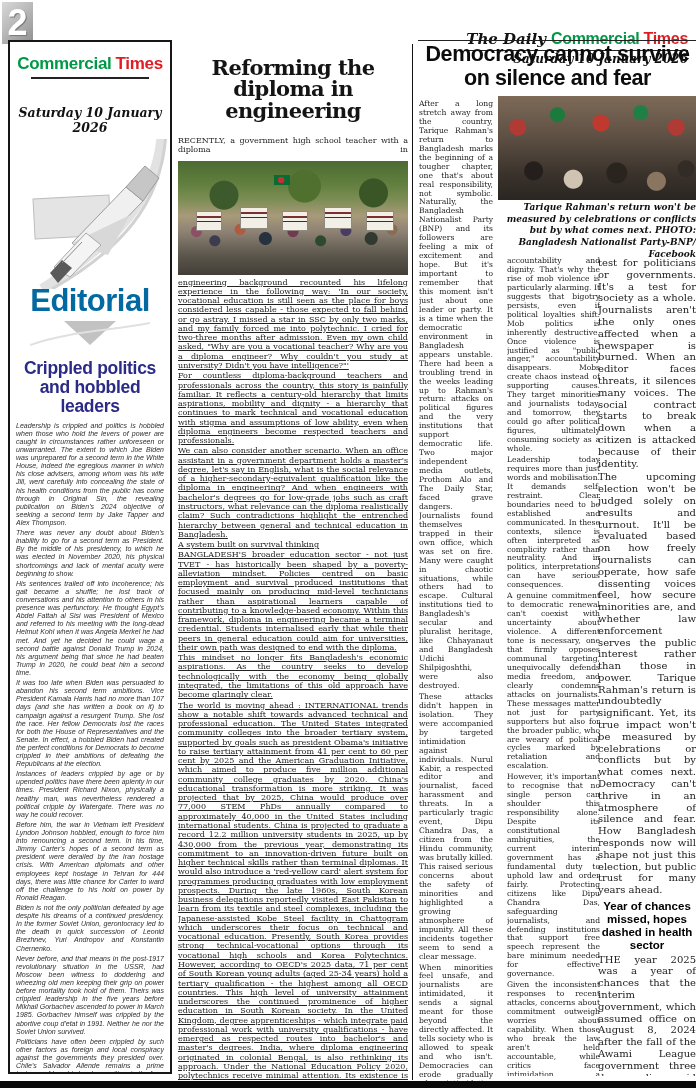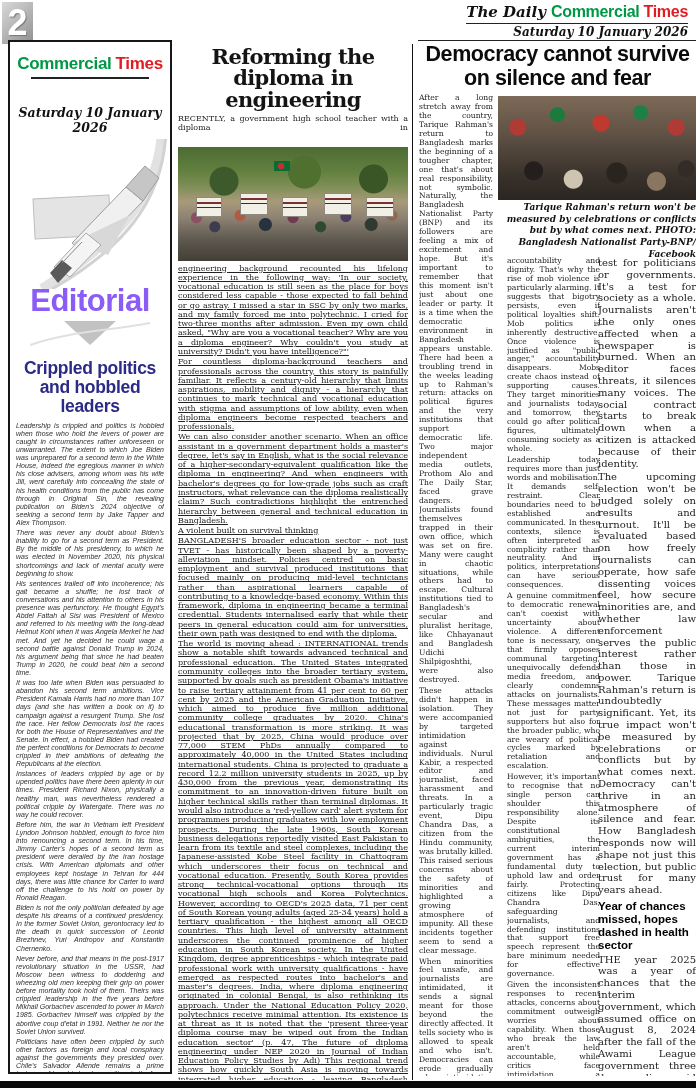--- a/index.html
+++ b/index.html
@@ -4,50 +4,50 @@
 <style>
   html,body{margin:0;padding:0;background:#888;}
   .page{position:relative;width:696px;height:1088px;background:#fff;overflow:hidden;
         font-family:"DejaVu Serif",serif;color:#1c1c1c;}
   
   .pagenum{position:absolute;left:2px;top:2px;width:31px;height:42px;
     background:linear-gradient(135deg,#d8d8d8 0%,#b9b9b9 45%,#8f8f8f 100%);
     color:#fff;font:bold 36px/42px "Liberation Sans",sans-serif;text-align:center;
     text-shadow:1px 1px 1px #777;}
   .masthead{position:absolute;right:8px;top:3px;text-align:right;white-space:nowrap;}
-  .mast-line1{font-size:0;}
+  .mast-line1{font-size:0;margin-top:27px;}
   .mast-prefix{font:italic bold 15px "DejaVu Serif",serif;color:#111;margin-right:5px;}
   .mast-green{font:bold 16px "Liberation Sans",sans-serif;color:#009845;letter-spacing:-.3px;}
   .mast-red{font:bold 16px "Liberation Sans",sans-serif;color:#e11b22;letter-spacing:-.3px;margin-left:4px;}
   .mast-rule1{border-top:1.5px solid #222;margin:2px 0 1px;}
   .mast-date{font:italic bold 12px "DejaVu Serif",serif;color:#111;}
   .mast-rule2{position:absolute;left:418px;right:0;top:40px;border-top:1.5px solid #222;}
   .vrule{position:absolute;left:412px;top:44px;height:1036px;border-left:1.5px solid #111;}
   .bottombar{position:absolute;left:0;right:0;bottom:0;height:7px;background:#0a0a0a;}
   
   .edbox{position:absolute;left:8px;top:40px;width:160px;height:1030px;
          border:2px solid #161616;background:#fff;overflow:hidden;}
   .ed-logo{margin-top:12px;text-align:center;font:bold 17px "Liberation Sans",sans-serif;letter-spacing:-.3px;}
   .ed-logo .g{color:#009845;} .ed-logo .r{color:#e11b22;margin-left:4px;}
   .ed-logo-rule{width:118px;margin:3px auto 0;border-top:2px solid #222;}
   .ed-date{margin-top:26px;text-align:center;font:italic bold 12.5px "DejaVu Serif",serif;color:#111;}
   .ed-art{display:block;margin:4px auto 0;}
   .ed-section{margin-top:-6px;text-align:center;font:bold 31px "Liberation Sans",sans-serif;
-              color:#8b5cf6;letter-spacing:-.5px;}
+              color:#0369a1;letter-spacing:-.5px;}
   .ed-tri{display:block;margin:2px auto 0;}
   .ed-headline{margin:12px 6px 6px;text-align:center;font:bold 17.5px/1.08 "Liberation Sans",sans-serif;
                color:#2b2a86;letter-spacing:-.3px;}
   .ed-body{margin:0 6px;height:700px;overflow:hidden;}
   .ed-body p{margin:0 0 2px;font:italic 7px/1.16 "Liberation Sans",sans-serif;
              color:#2e2e2e;text-align:justify;}
   
   .mid{position:absolute;left:178px;top:42px;width:230px;height:1038px;overflow:hidden;}
-  .mid-h1{margin:4px;text-align:center;font:bold 21px/1.02 "DejaVu Serif",serif;
+  .mid-h1{margin:15px;text-align:center;font:bold 21px/1.02 "DejaVu Serif",serif;
           color:#141414;letter-spacing:-.6px;}
-  .mid-lead{margin:2px 0 14px;font:8px/1.15 "DejaVu Serif",serif;text-align:justify;
+  .mid-lead{margin:2px 0 6px;font:8px/1.15 "DejaVu Serif",serif;text-align:justify;
             text-align-last:justify;color:#222;}
   .mid-photo{position:relative;width:230px;height:114px;overflow:hidden;margin:0 0 3px;
     background:
       radial-gradient(circle at 8% 62%, #8c4f63 0 5px, transparent 6px),
       radial-gradient(circle at 16% 70%, #3c3c50 0 5px, transparent 6px),
       radial-gradient(circle at 27% 60%, #b05a40 0 5px, transparent 6px),
       radial-gradient(circle at 38% 68%, #27323f 0 6px, transparent 7px),
       radial-gradient(circle at 50% 62%, #713a52 0 5px, transparent 6px),
       radial-gradient(circle at 62% 70%, #2e4a2e 0 5px, transparent 6px),
       radial-gradient(circle at 73% 61%, #4a3b63 0 5px, transparent 6px),
@@ -61,40 +61,40 @@
     background-image:linear-gradient(transparent 4px,#7a3030 4px,#7a3030 6px,transparent 6px,transparent 9px,#333 9px,#333 10px,transparent 10px);}
   .bd-flag{position:absolute;width:16px;height:10px;background:
     radial-gradient(circle at 45% 50%, #c62f2f 0 3px, transparent 3.5px),#0a6c35;}
   .mid-body p{margin:0 0 1px;font:8px/1.16 "DejaVu Serif",serif;color:#232323;text-align:justify;text-decoration:underline;}
   
   .right{position:absolute;left:419px;top:42px;width:277px;height:1046px;overflow:hidden;}
   .dem-h1{margin:0 0 4px;text-align:center;font:bold 21.5px/1.12 "Liberation Sans",sans-serif;
           color:#0c0c0c;letter-spacing:-.4px;}
   .col{position:absolute;overflow:hidden;}
   .col p{margin:0 0 2px;font:7.6px/1.18 "DejaVu Serif",serif;color:#222;text-align:justify;}
-  .col-a{left:0;top:52px;width:74px;height:982px;}
+  .col-a{left:0;top:58px;width:74px;height:982px;}
   .col-b{left:88px;top:215px;width:93px;height:819px;}
   .col-c{left:179px;top:215px;width:98px;height:819px;}
   .col-c p{font-size:10px;}
   .dem-photo{position:absolute;left:79px;top:54px;width:198px;height:104px;overflow:hidden;
     background:
       radial-gradient(circle at 10% 30%, #b03a34 0 8px, transparent 9px),
       radial-gradient(circle at 30% 18%, #1b7a3c 0 7px, transparent 8px),
       radial-gradient(circle at 52% 26%, #c0392f 0 8px, transparent 9px),
       radial-gradient(circle at 72% 16%, #1e8044 0 7px, transparent 8px),
       radial-gradient(circle at 90% 30%, #b03a34 0 8px, transparent 9px),
       radial-gradient(circle at 18% 72%, #241f1c 0 9px, transparent 10px),
       radial-gradient(circle at 38% 80%, #cfc3b2 0 9px, transparent 10px),
       radial-gradient(circle at 60% 74%, #2a241f 0 10px, transparent 11px),
       radial-gradient(circle at 80% 82%, #8a7660 0 9px, transparent 10px),
       radial-gradient(circle at 95% 70%, #332c26 0 8px, transparent 9px),
       linear-gradient(#7d6a58 0%,#5d4f43 40%,#3a332c 75%,#2b2622 100%);}
   .dem-caption{position:absolute;left:79px;top:160px;width:198px;text-align:right;
     font:italic bold 9px/1.3 "DejaVu Serif",serif;color:#111;}
-  .health-subhead{margin:4px 0 2px;text-align:left;
+  .health-subhead{margin:4px 0 2px;text-align:center;
     font:bold 11.5px/1.12 "Liberation Sans",sans-serif;color:#000;}
 </style>
 </head>
 <body>
 
 <div class="page">
 
   <div class="pagenum">2</div>
 
   <div class="masthead">
@@ -154,22 +154,23 @@
       <div class="placard" style="left:18px;top:50px;width:24px;height:18px;"></div>
       <div class="placard" style="left:62px;top:46px;width:26px;height:20px;"></div>
       <div class="placard" style="left:104px;top:50px;width:24px;height:18px;"></div>
       <div class="placard" style="left:146px;top:46px;width:26px;height:20px;"></div>
       <div class="placard" style="left:188px;top:50px;width:26px;height:18px;"></div>
     </div>
     <div class="mid-body">
       <p>engineering background recounted his lifelong experience in the following way: 'In our society, vocational education is still seen as the place for boys considered less capable - those expected to fall behind or go astray. I missed a star in SSC by only two marks, and my family forced me into polytechnic. I cried for two-three months after admission. Even my own child asked, "Why are you a vocational teacher? Why are you a diploma engineer? Why couldn't you study at university? Didn't you have intelligence?"'</p>
       <p>For countless diploma-background teachers and professionals across the country, this story is painfully familiar. It reflects a century-old hierarchy that limits aspirations, mobility and dignity - a hierarchy that continues to mark technical and vocational education with stigma and assumptions of low ability, even when diploma engineers become respected teachers and professionals.</p>
       <p>We can also consider another scenario. When an office assistant in a government department holds a master's degree, let's say in English, what is the social relevance of a higher-secondary-equivalent qualification like the diploma in engineering? And when engineers with bachelor's degrees go for low-grade jobs such as craft instructors, what relevance can the diploma realistically claim? Such contradictions highlight the entrenched hierarchy between general and technical education in Bangladesh.</p>
-      <p>A violent built on survival thinking</p>
+      <p>A system built on survival thinking</p>
       <p>BANGLADESH'S broader education sector - not just TVET - has historically been shaped by a poverty-alleviation mindset. Policies centred on basic employment and survival produced institutions that focused mainly on producing mid-level technicians rather than aspirational learners capable of contributing to a knowledge-based economy. Within this framework, diploma in engineering became a terminal credential. Students internalised early that while their peers in general education could aim for universities, their own path was designed to end with the diploma.</p>
+      <p>This mindset no longer fits Bangladesh's economic aspirations. As the country seeks to develop technologically with the economy being globally integrated, the limitations of this old approach have become glaringly clear.</p>
       <p>The world is moving ahead : INTERNATIONAL trends show a notable shift towards advanced technical and professional education. The United States integrated community colleges into the broader tertiary system, supported by goals such as president Obama's initiative to raise tertiary attainment from 41 per cent to 60 per cent by 2025 and the American Graduation Initiative, which aimed to produce five million additional community college graduates by 2020. China's educational transformation is more striking. It was projected that by 2025, China would produce over 77,000 STEM PhDs annually compared to approximately 40,000 in the United States including international students. China is projected to graduate a record 12.2 million university students in 2025, up by 430,000 from the previous year, demonstrating its commitment to an innovation-driven future built on higher technical skills rather than terminal diplomas. It would also introduce a 'red-yellow card' alert system for programmes producing graduates with low employment prospects. During the late 1960s, South Korean business delegations reportedly visited East Pakistan to learn from its textile and steel complexes, including the Japanese-assisted Kobe Steel facility in Chattogram which underscores their focus on technical and vocational education. Presently, South Korea provides strong technical-vocational options through its vocational high schools and Korea Polytechnics. However, according to OECD's 2025 data, 71 per cent of South Korean young adults (aged 25-34 years) hold a tertiary qualification - the highest among all OECD countries. This high level of university attainment underscores the continued prominence of higher education in South Korean society. In the United Kingdom, degree apprenticeships - which integrate paid professional work with university qualifications - have emerged as respected routes into bachelor's and master's degrees. India, where diploma engineering originated in colonial Bengal, is also rethinking its approach. Under the National Education Policy 2020, polytechnics receive minimal attention. Its existence is at threat as it is noted that the 'present three-year diploma course may be wiped out from the Indian education sector' (p. 47, The future of diploma engineering under NEP 2020 in Journal of Indian Education Policy Studies by Adi) This regional trend shows how quickly South Asia is moving towards integrated higher education - leaving Bangladesh behind.</p>
 
     </div>
   </div>
 
   <div class="right">
     <h1 class="dem-h1">Democracy cannot survive on silence and fear</h1>
 
     <div class="col col-a">
       <p>After a long stretch away from the country, Tarique Rahman's return to Bangladesh marks the beginning of a tougher chapter, one that's about real responsibility, not symbolic. Naturally, the Bangladesh Nationalist Party (BNP) and its followers are feeling a mix of excitement and hope. But it's important to remember that this moment isn't just about one leader or party. It is a time when the democratic environment in Bangladesh appears unstable. There had been a troubling trend in the weeks leading up to Rahman's return: attacks on political figures and the very institutions that support democratic life. Two major independent media outlets, Prothom Alo and The Daily Star, faced grave dangers. Journalists found themselves trapped in their own office, which was set on fire. Many were caught in chaotic situations, while others had to escape. Cultural institutions tied to Bangladesh's secular and pluralist heritage, like Chhayanaut and Bangladesh Udichi Shilpigoshthi, were also destroyed.</p>

